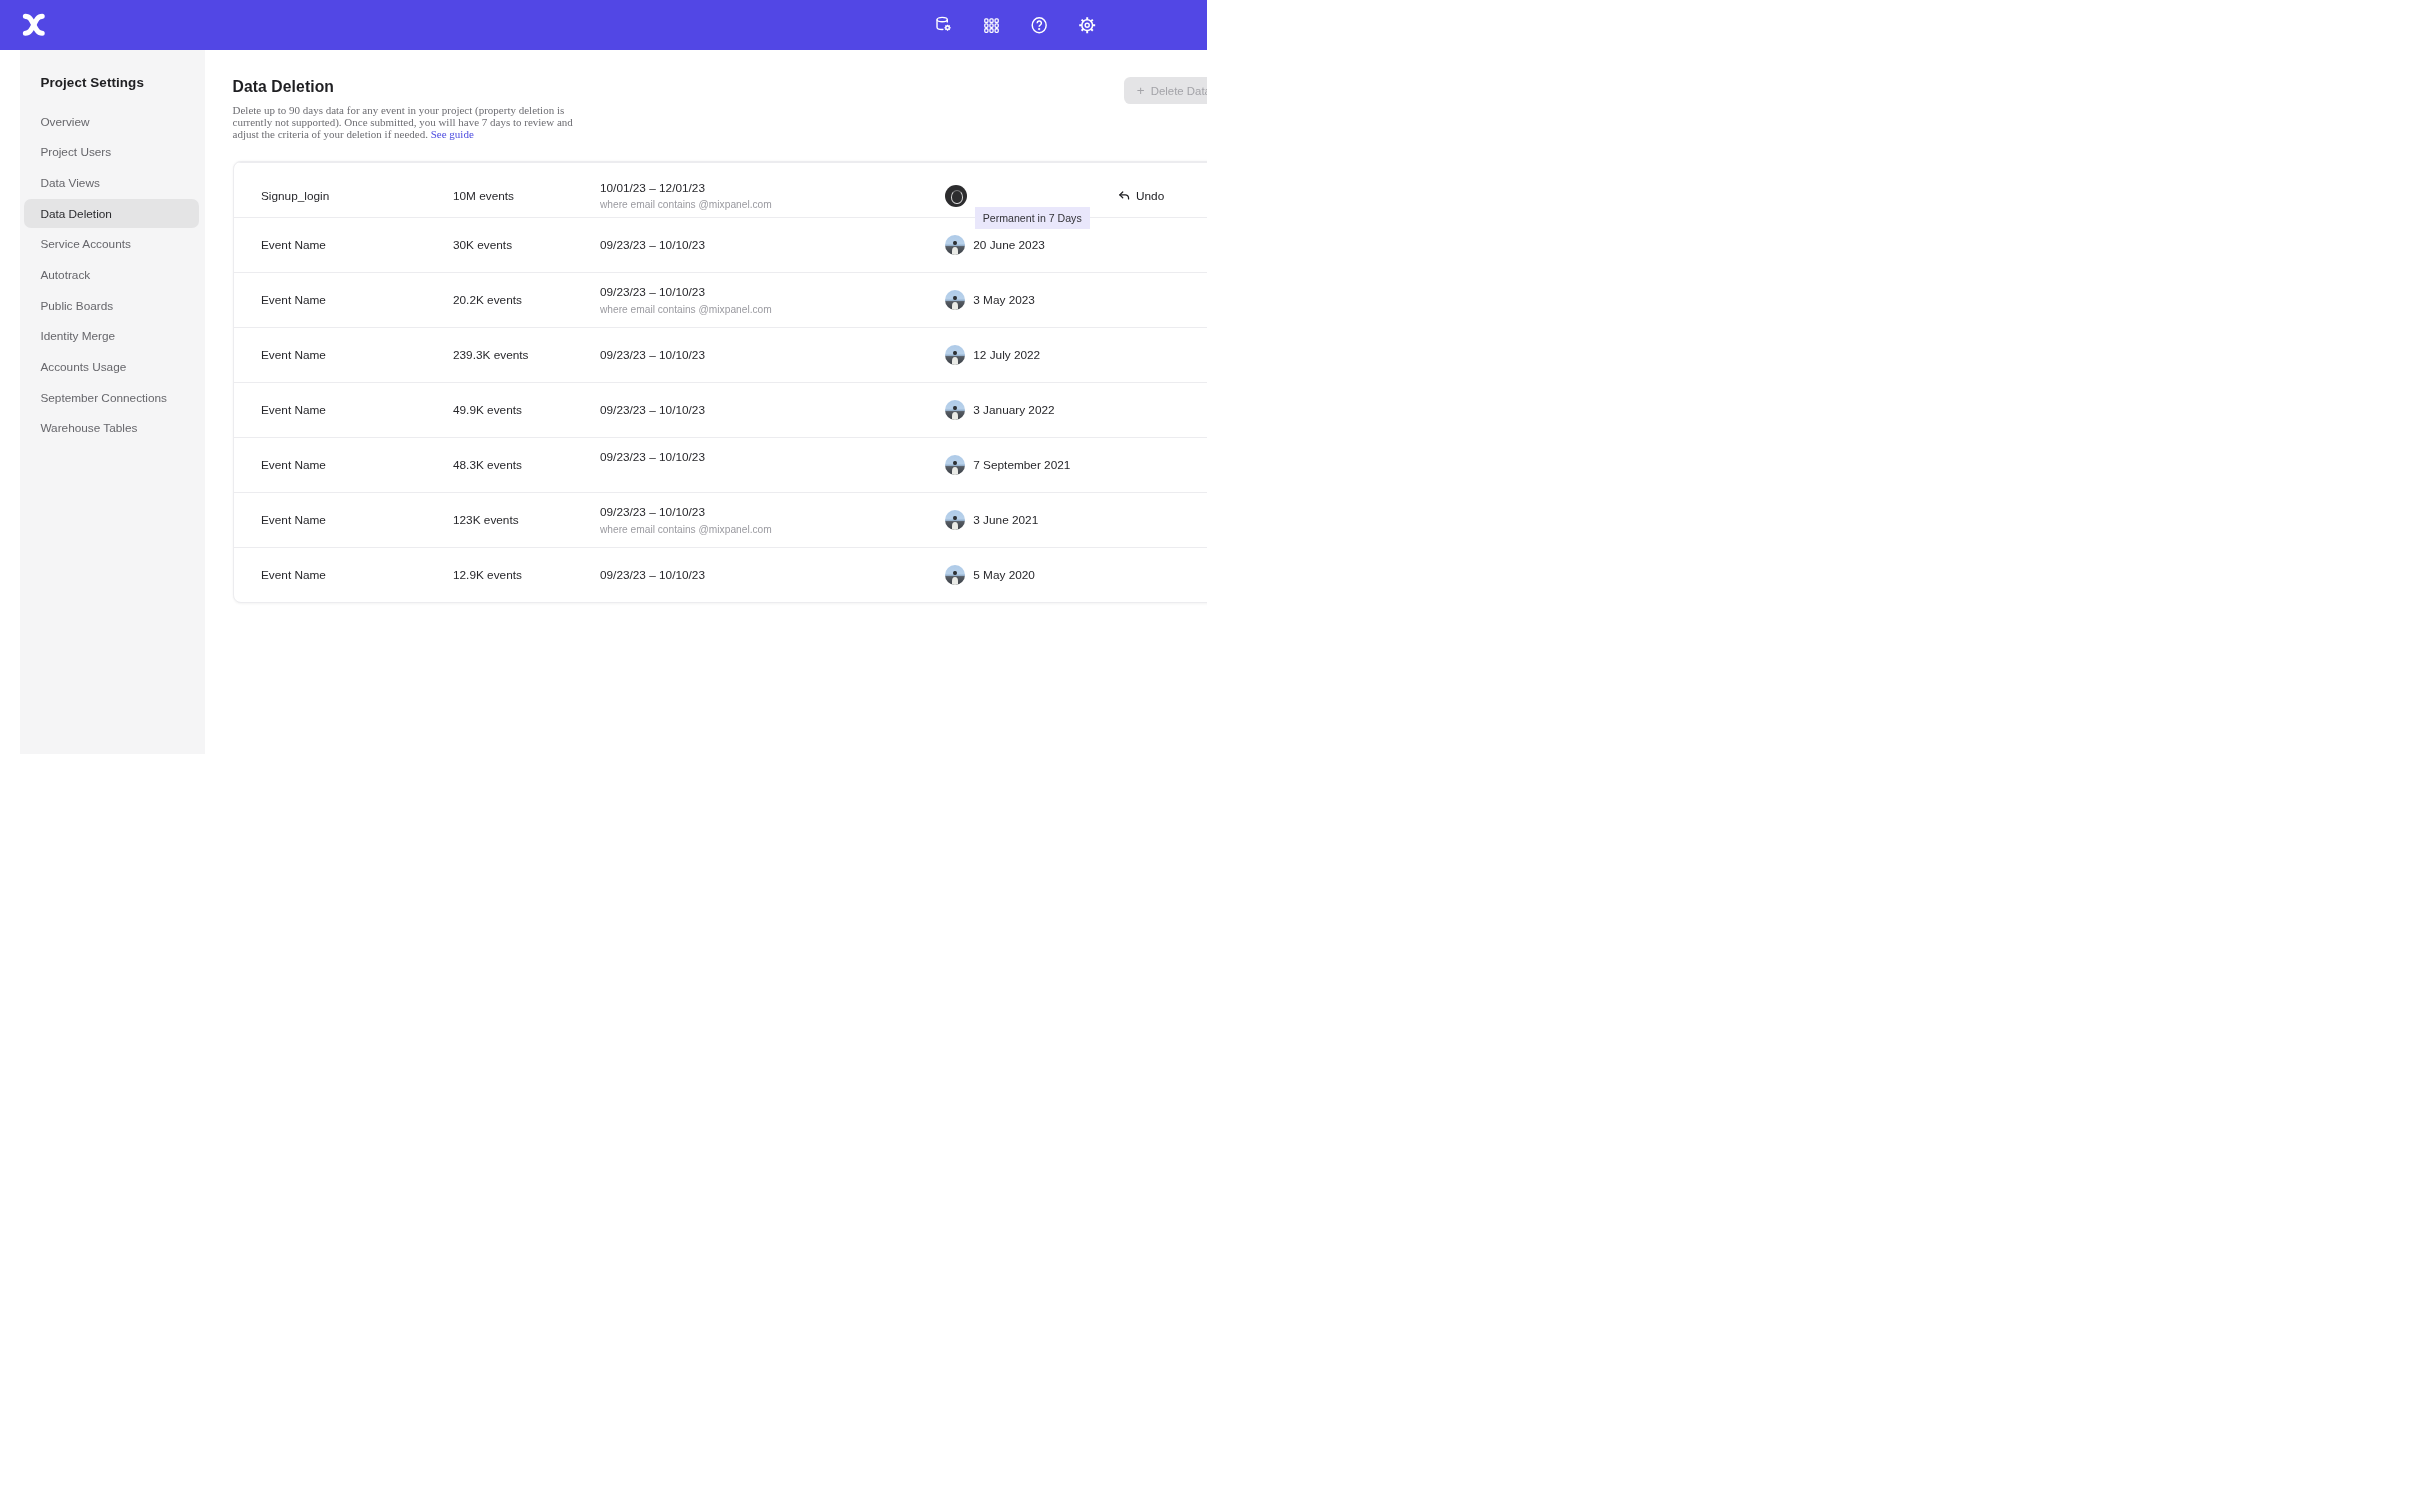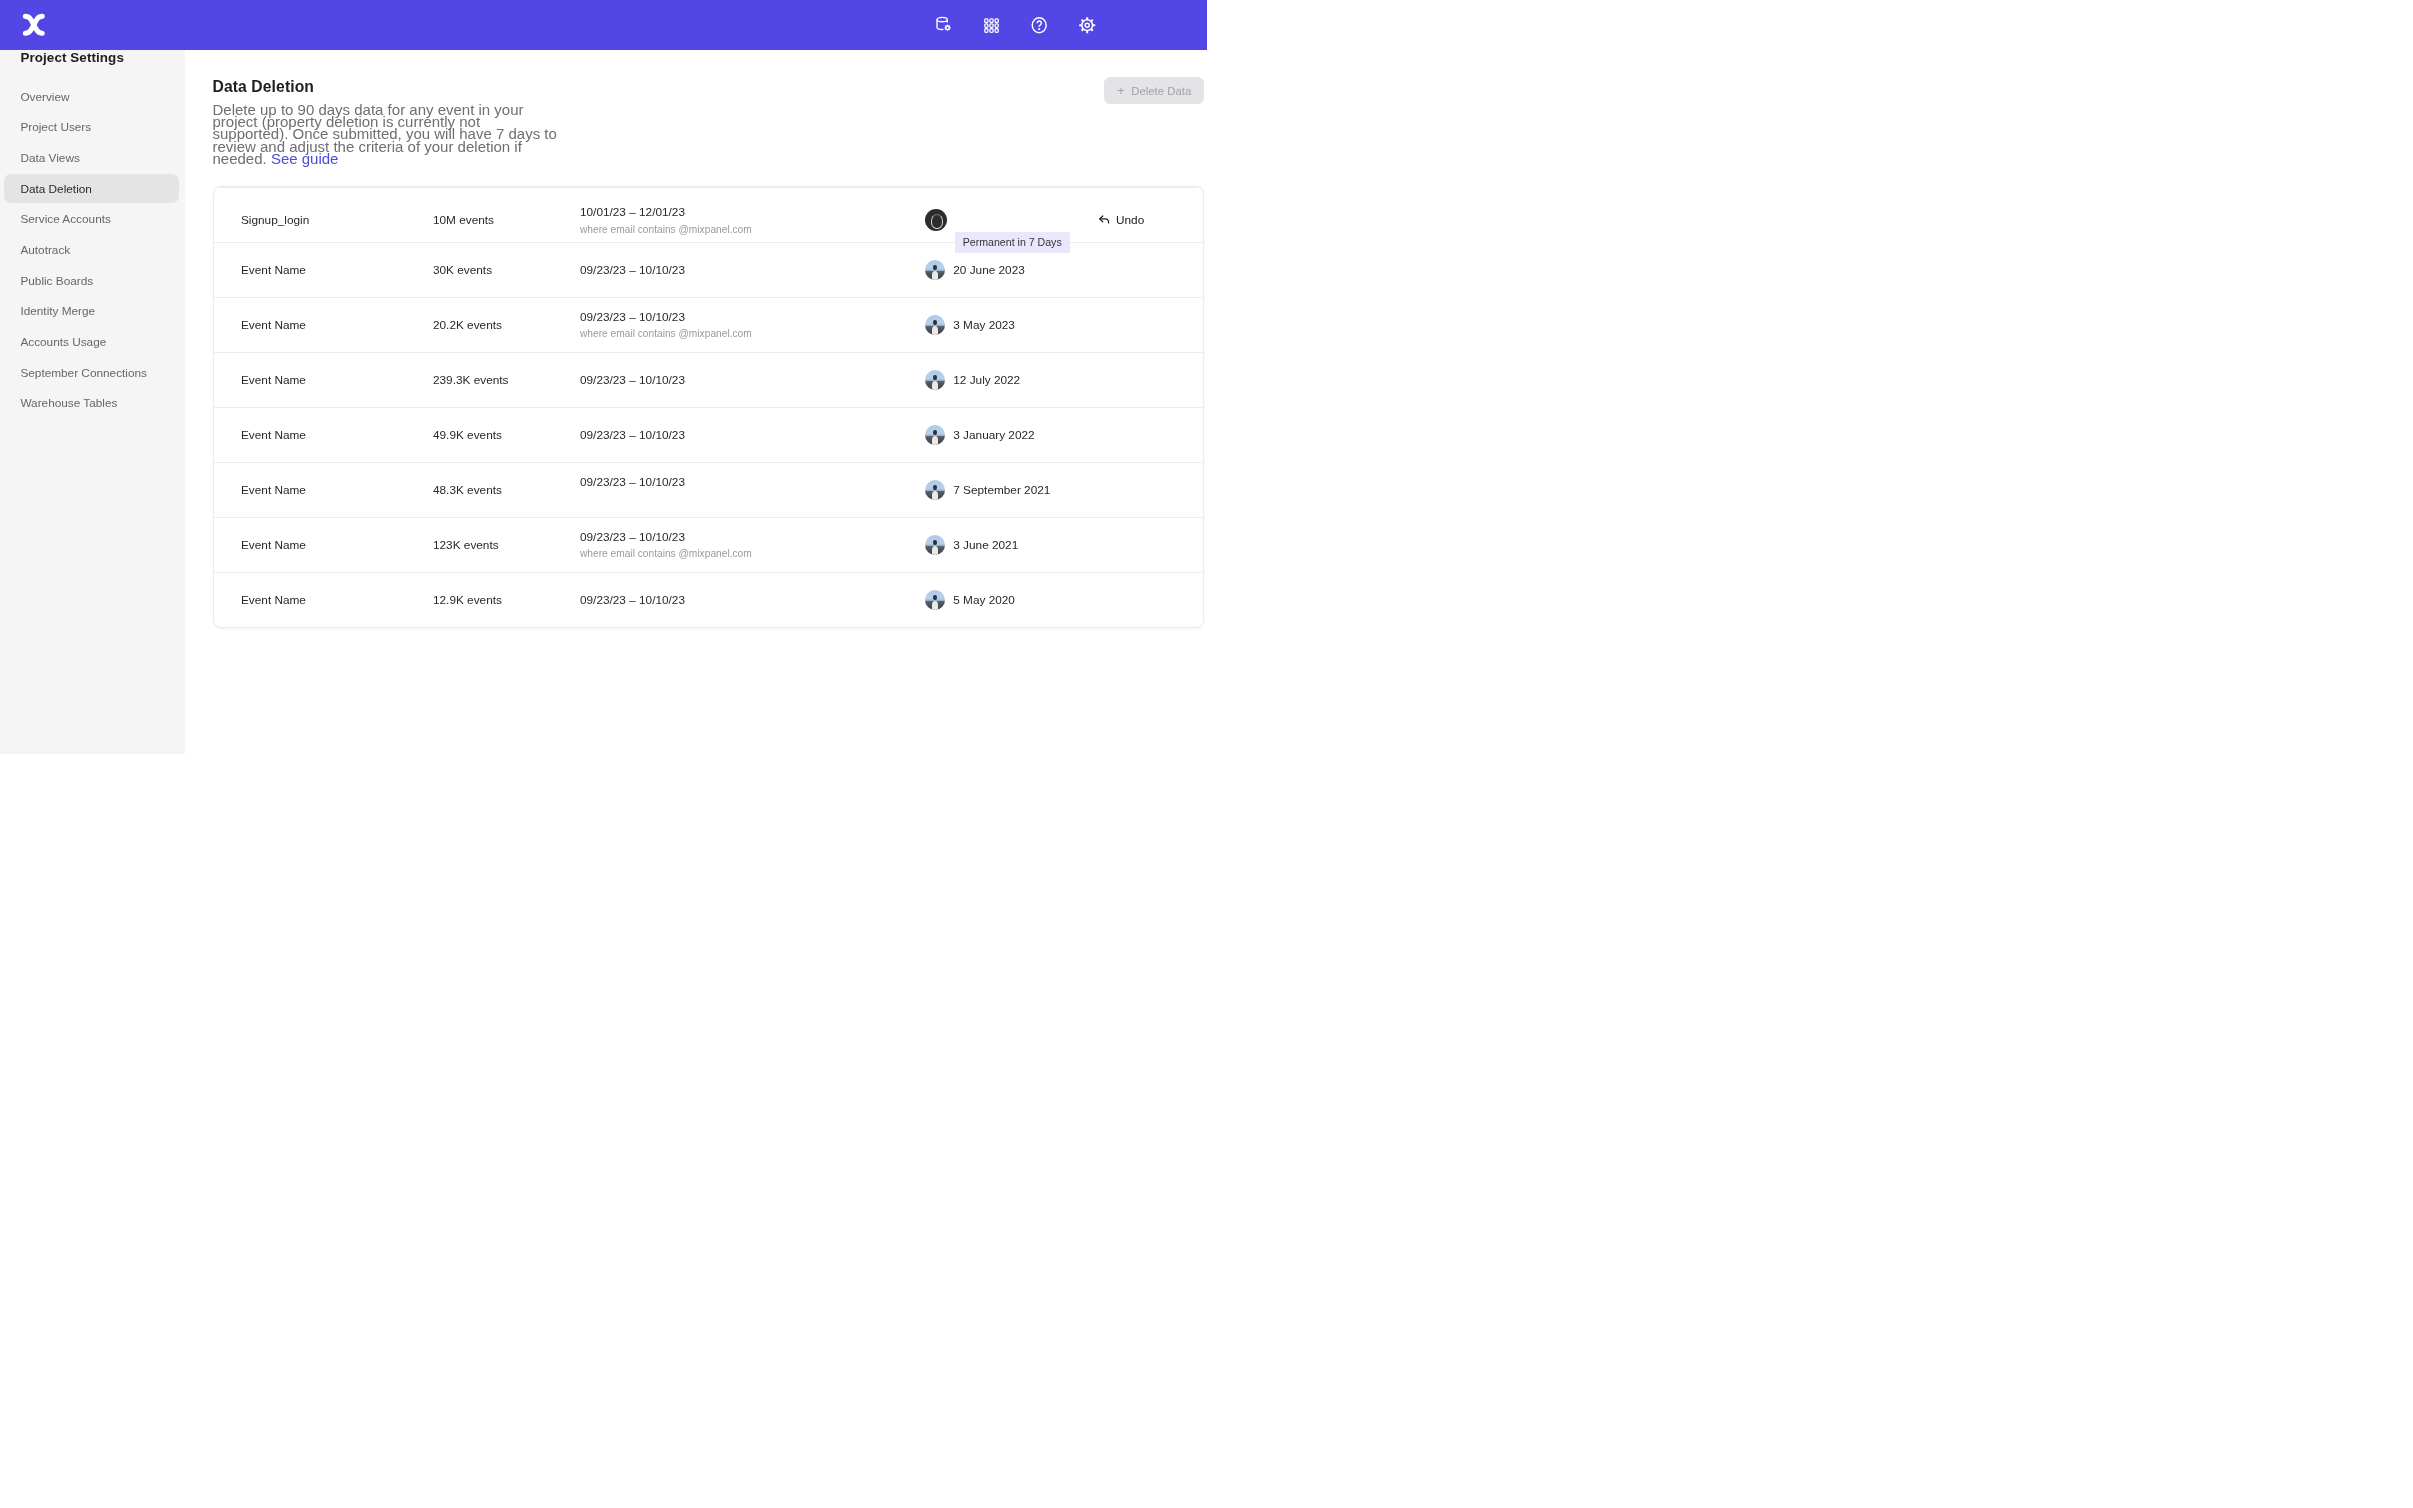--- a/index.html
+++ b/index.html
@@ -20,29 +20,29 @@
 
   
   .topbar{height:50px;background:var(--accent);display:flex;align-items:center;padding:0 106px 0 20.4px;}
   .logo{width:27px;height:27px;display:flex;align-items:center;justify-content:center;cursor:pointer;}
   .topbar-spacer{flex:1;}
   .topbar-icons{display:flex;align-items:center;gap:19.6px;}
   .icon-btn{width:28px;height:28px;border:none;background:transparent;display:flex;align-items:center;justify-content:center;cursor:pointer;}
 
   
   .layout{display:flex;height:704px;}
-  .sidebar{width:185px;background:var(--sidebar-bg);flex-shrink:0;}
+  .sidebar{width:185px;background:var(--sidebar-bg);padding-top:25px;flex-shrink:0;margin-left:20px;}
   .sidebar h2{font-size:13.4px;font-weight:700;color:#202023;padding-left:20.4px;letter-spacing:0.1px;}
   .nav{margin-top:17.3px;list-style:none;}
   .nav li{margin:1.6px 6.3px 1.6px 3.9px;padding:6.3px 16.5px;font-size:11.8px;color:#66666b;border-radius:7px;cursor:pointer;line-height:16.5px;}
   .nav li.active{background:var(--pill);color:#2b2b2e;font-weight:500;}
 
   .main{flex:1;position:relative;padding:28px 3.1px 0 27.5px;}
   .page-title{font-size:15.7px;font-weight:700;color:#1f1f22;letter-spacing:0.1px;}
-  .page-desc{margin-top:7.9px;width:347px;font-size:15px;line-height:12.3px;color:var(--muted);}
+  .page-desc{margin-top:7.9px;width:347px;font-size:11px;line-height:12.3px;color:var(--muted);font-family:Liberation Serif, serif;}
   .page-desc a{color:var(--link);text-decoration:none;cursor:pointer;}
   .delete-btn{position:absolute;top:27px;right:3.1px;display:flex;align-items:center;gap:6.3px;
     background:#e4e4e6;color:#a3a3a8;border:none;border-radius:6.3px;padding:7px 12.6px;
     font-size:11.4px;font-weight:500;font-family:inherit;cursor:not-allowed;}
   .delete-btn .plus{font-size:13.4px;line-height:1;font-weight:400;}
 
   
   .card{margin-top:20.4px;width:991px;border:0.8px solid var(--border);border-radius:7.9px;
     box-shadow:0 0.8px 2.4px rgba(0,0,0,.05);overflow:hidden;background:#fff;}
   .results{padding:11px 20.4px 10.2px;font-size:9.8px;color:#4c4c50;}

